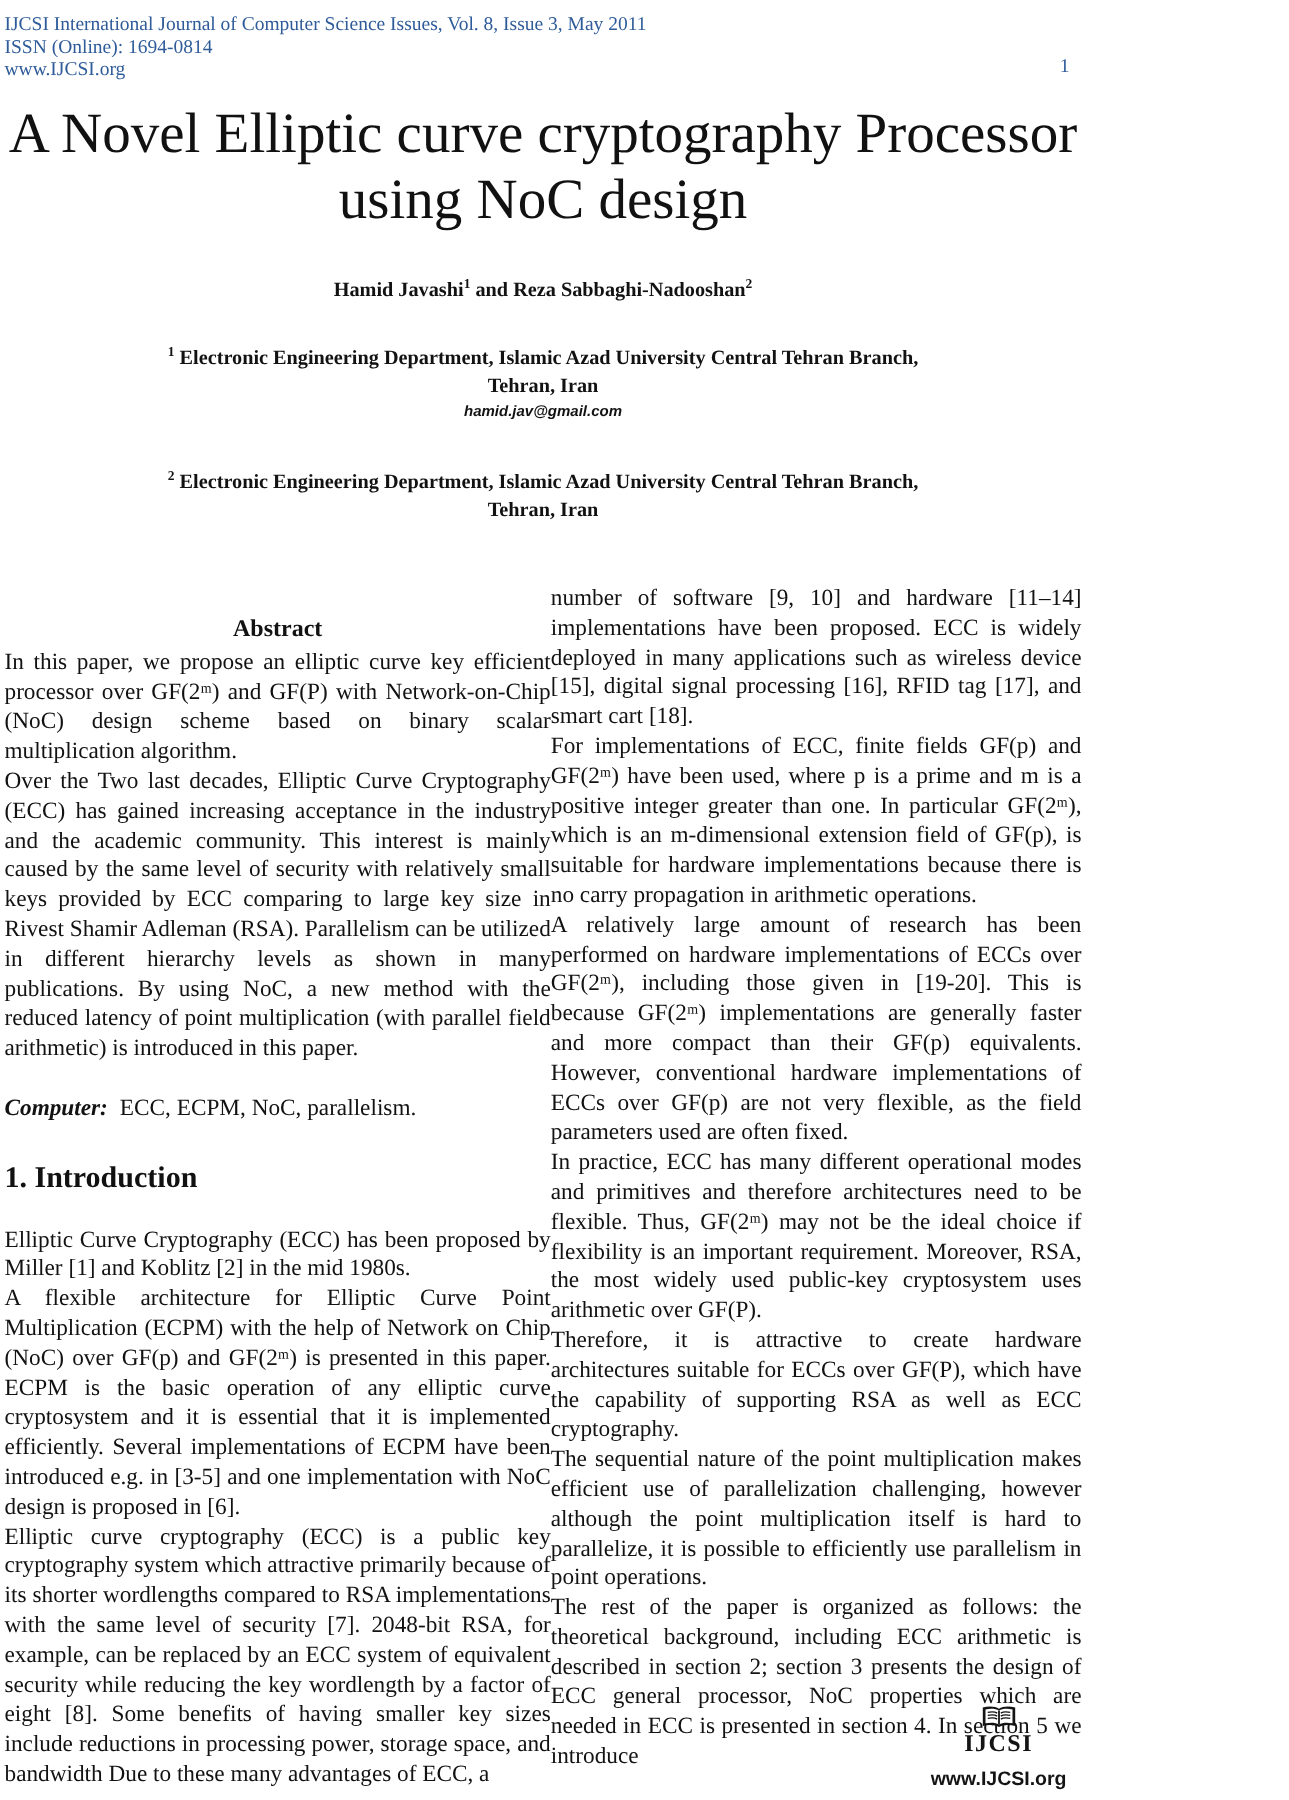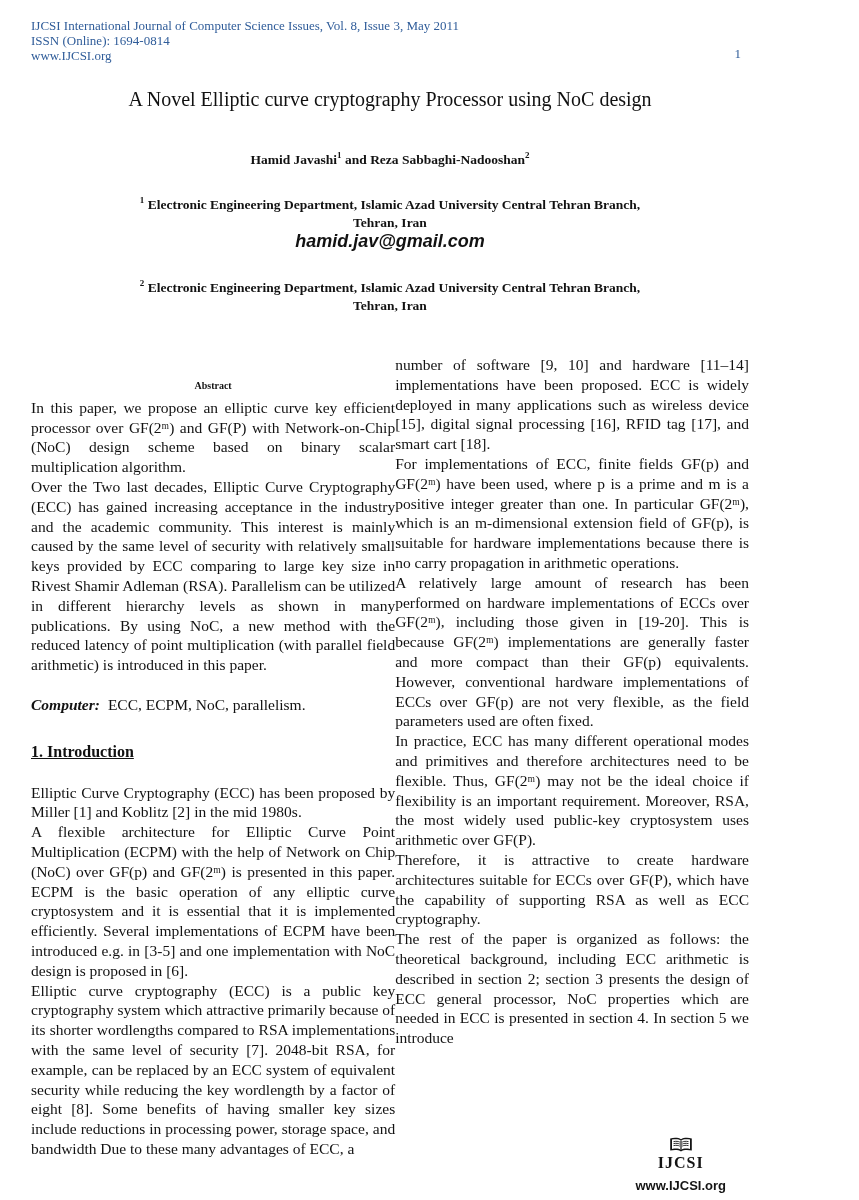--- a/index.html
+++ b/index.html
@@ -1,76 +1,75 @@
 <!DOCTYPE html>
 <html><head>
 <meta charset="utf-8">
 <style>
   html, body { margin: 0; padding: 0; background: #ffffff; }
   .page {
     position: relative;
     width: 724px;
     height: 1200px;
     box-sizing: border-box;
-    padding: 18px 3px;
+    padding: 8px 3px;
     background: #ffffff;
     color: #121212;
     font-family: "Liberation Serif", "DejaVu Serif", serif;
     overflow: hidden;
-    margin-left: 28px;
   }
 
   
   .hdr { position: relative; color: #2f5c99; font-size: 13px; line-height: 15px; }
   .hdr .line { white-space: nowrap; }
   .page-num { position: absolute; top: 28px; right: 8px; color: #2f5c99; font-size: 13px; }
 
   
   h1.title {
     margin: 14px 0 0 0;
     text-align: center;
-    font-size: 20px;
+    font-size: 38px;
     line-height: 44px;
     font-weight: normal;
     color: #111;
   }
   .authors {
     margin-top: 29px;
     text-align: center;
     font-weight: bold;
     font-size: 13.5px;
   }
   .authors sup, .affil sup { font-size: 9px; }
   .affil { margin-top: 23px; text-align: center; font-weight: bold; font-size: 13.5px; line-height: 18.5px; }
   .affil .email {
     font-family: "Liberation Sans", "DejaVu Sans", sans-serif;
     font-style: italic;
     font-weight: bold;
-    font-size: 18px;
+    font-size: 10px;
     margin-top: 0px;
   }
 
   
   .columns { margin-top: 40px; display: flex; justify-content: space-between; }
   .col { font-size: 15.5px; line-height: 19.8px; text-align: justify; }
   .col-left  { width: 422px; }
   .col-right { width: 410px; }
   .col p { margin: 0; }
 
-  .abs-heading { margin-top: 21px; margin-bottom: 2px; text-align: center; font-weight: bold; font-size: 10px; }
+  .abs-heading { margin-top: 21px; margin-bottom: 2px; text-align: center; font-weight: bold; font-size: 16px; }
   .keywords { margin-top: 20px; }
   .kw-label { font-weight: bold; font-style: italic; }
   .kw-text  { margin-left: 8px; }
 
-  h2.sec-heading { margin: 27px 0 21px 0; font-size: 16px; font-weight: bold; color: #111; text-decoration: underline; }
+  h2.sec-heading { margin: 27px 0 21px 0; font-size: 20px; font-weight: bold; color: #111; }
 
   
   .footer {
     position: absolute;
-    right: 26px;
+    right: 13px;
     bottom: 7px;
     display: flex;
     flex-direction: column;
     align-items: center;
   }
   .footer .book { line-height: 0; }
   .footer .logo-text { font-size: 16px; font-weight: bold; letter-spacing: 1px; color: #141414; margin-top: 1px; }
   .footer .footer-site {
     font-family: "Liberation Sans", "DejaVu Sans", sans-serif;
     font-weight: bold;
@@ -120,20 +119,21 @@
       <p>A flexible architecture for Elliptic Curve Point Multiplication (ECPM) with the help of Network on Chip (NoC) over GF(p) and GF(2ᵐ) is presented in this paper. ECPM is the basic operation of any elliptic curve cryptosystem and it is essential that it is implemented efficiently. Several implementations of ECPM have been introduced e.g. in [3-5] and one implementation with NoC design is proposed in [6].</p>
       <p>Elliptic curve cryptography (ECC) is a public key cryptography system which attractive primarily because of its shorter wordlengths compared to RSA implementations with the same level of security [7]. 2048-bit RSA, for example, can be replaced by an ECC system of equivalent security while reducing the key wordlength by a factor of eight [8]. Some benefits of having smaller key sizes include reductions in processing power, storage space, and bandwidth Due to these many advantages of ECC, a</p>
     </div>
 
     <div class="col col-right">
       <p>number of software [9, 10] and hardware [11–14] implementations have been proposed. ECC is widely deployed in many applications such as wireless device [15], digital signal processing [16], RFID tag [17], and smart cart [18].</p>
       <p>For implementations of ECC, finite fields GF(p) and GF(2ᵐ) have been used, where p is a prime and m is a positive integer greater than one. In particular GF(2ᵐ), which is an m-dimensional extension field of GF(p), is suitable for hardware implementations because there is no carry propagation in arithmetic operations.</p>
       <p>A relatively large amount of research has been performed on hardware implementations of ECCs over GF(2ᵐ), including those given in [19-20]. This is because GF(2ᵐ) implementations are generally faster and more compact than their GF(p) equivalents. However, conventional hardware implementations of ECCs over GF(p) are not very flexible, as the field parameters used are often fixed.</p>
       <p>In practice, ECC has many different operational modes and primitives and therefore architectures need to be flexible. Thus, GF(2ᵐ) may not be the ideal choice if flexibility is an important requirement. Moreover, RSA, the most widely used public-key cryptosystem uses arithmetic over GF(P).</p>
       <p>Therefore, it is attractive to create hardware architectures suitable for ECCs over GF(P), which have the capability of supporting RSA as well as ECC cryptography.</p>
+      <p>The sequential nature of the point multiplication makes efficient use of parallelization challenging, however although the point multiplication itself is hard to parallelize, it is possible to efficiently use parallelism in point operations.</p>
       <p>The rest of the paper is organized as follows: the theoretical background, including ECC arithmetic is described in section 2; section 3 presents the design of ECC general processor, NoC properties which are needed in ECC is presented in section 4. In section 5 we introduce</p>
     </div>
 
   </div>
 
   <div class="footer">
     <span class="book">
       <svg width="24" height="16" viewBox="0 0 24 16" xmlns="http://www.w3.org/2000/svg">
         <path d="M12 2.2 C9.6 0.6 5.4 0.3 1.2 1.4 L1.2 13.6 C5.4 12.5 9.6 12.8 12 14.4 C14.4 12.8 18.6 12.5 22.8 13.6 L22.8 1.4 C18.6 0.3 14.4 0.6 12 2.2 Z" fill="#141414"></path>
         <path d="M12 3.4 C10 2.1 6.6 1.8 3 2.6 L3 11.9 C6.6 11.1 10 11.4 12 12.6 C14 11.4 17.4 11.1 21 11.9 L21 2.6 C17.4 1.8 14 2.1 12 3.4 Z" fill="#ffffff"></path>

